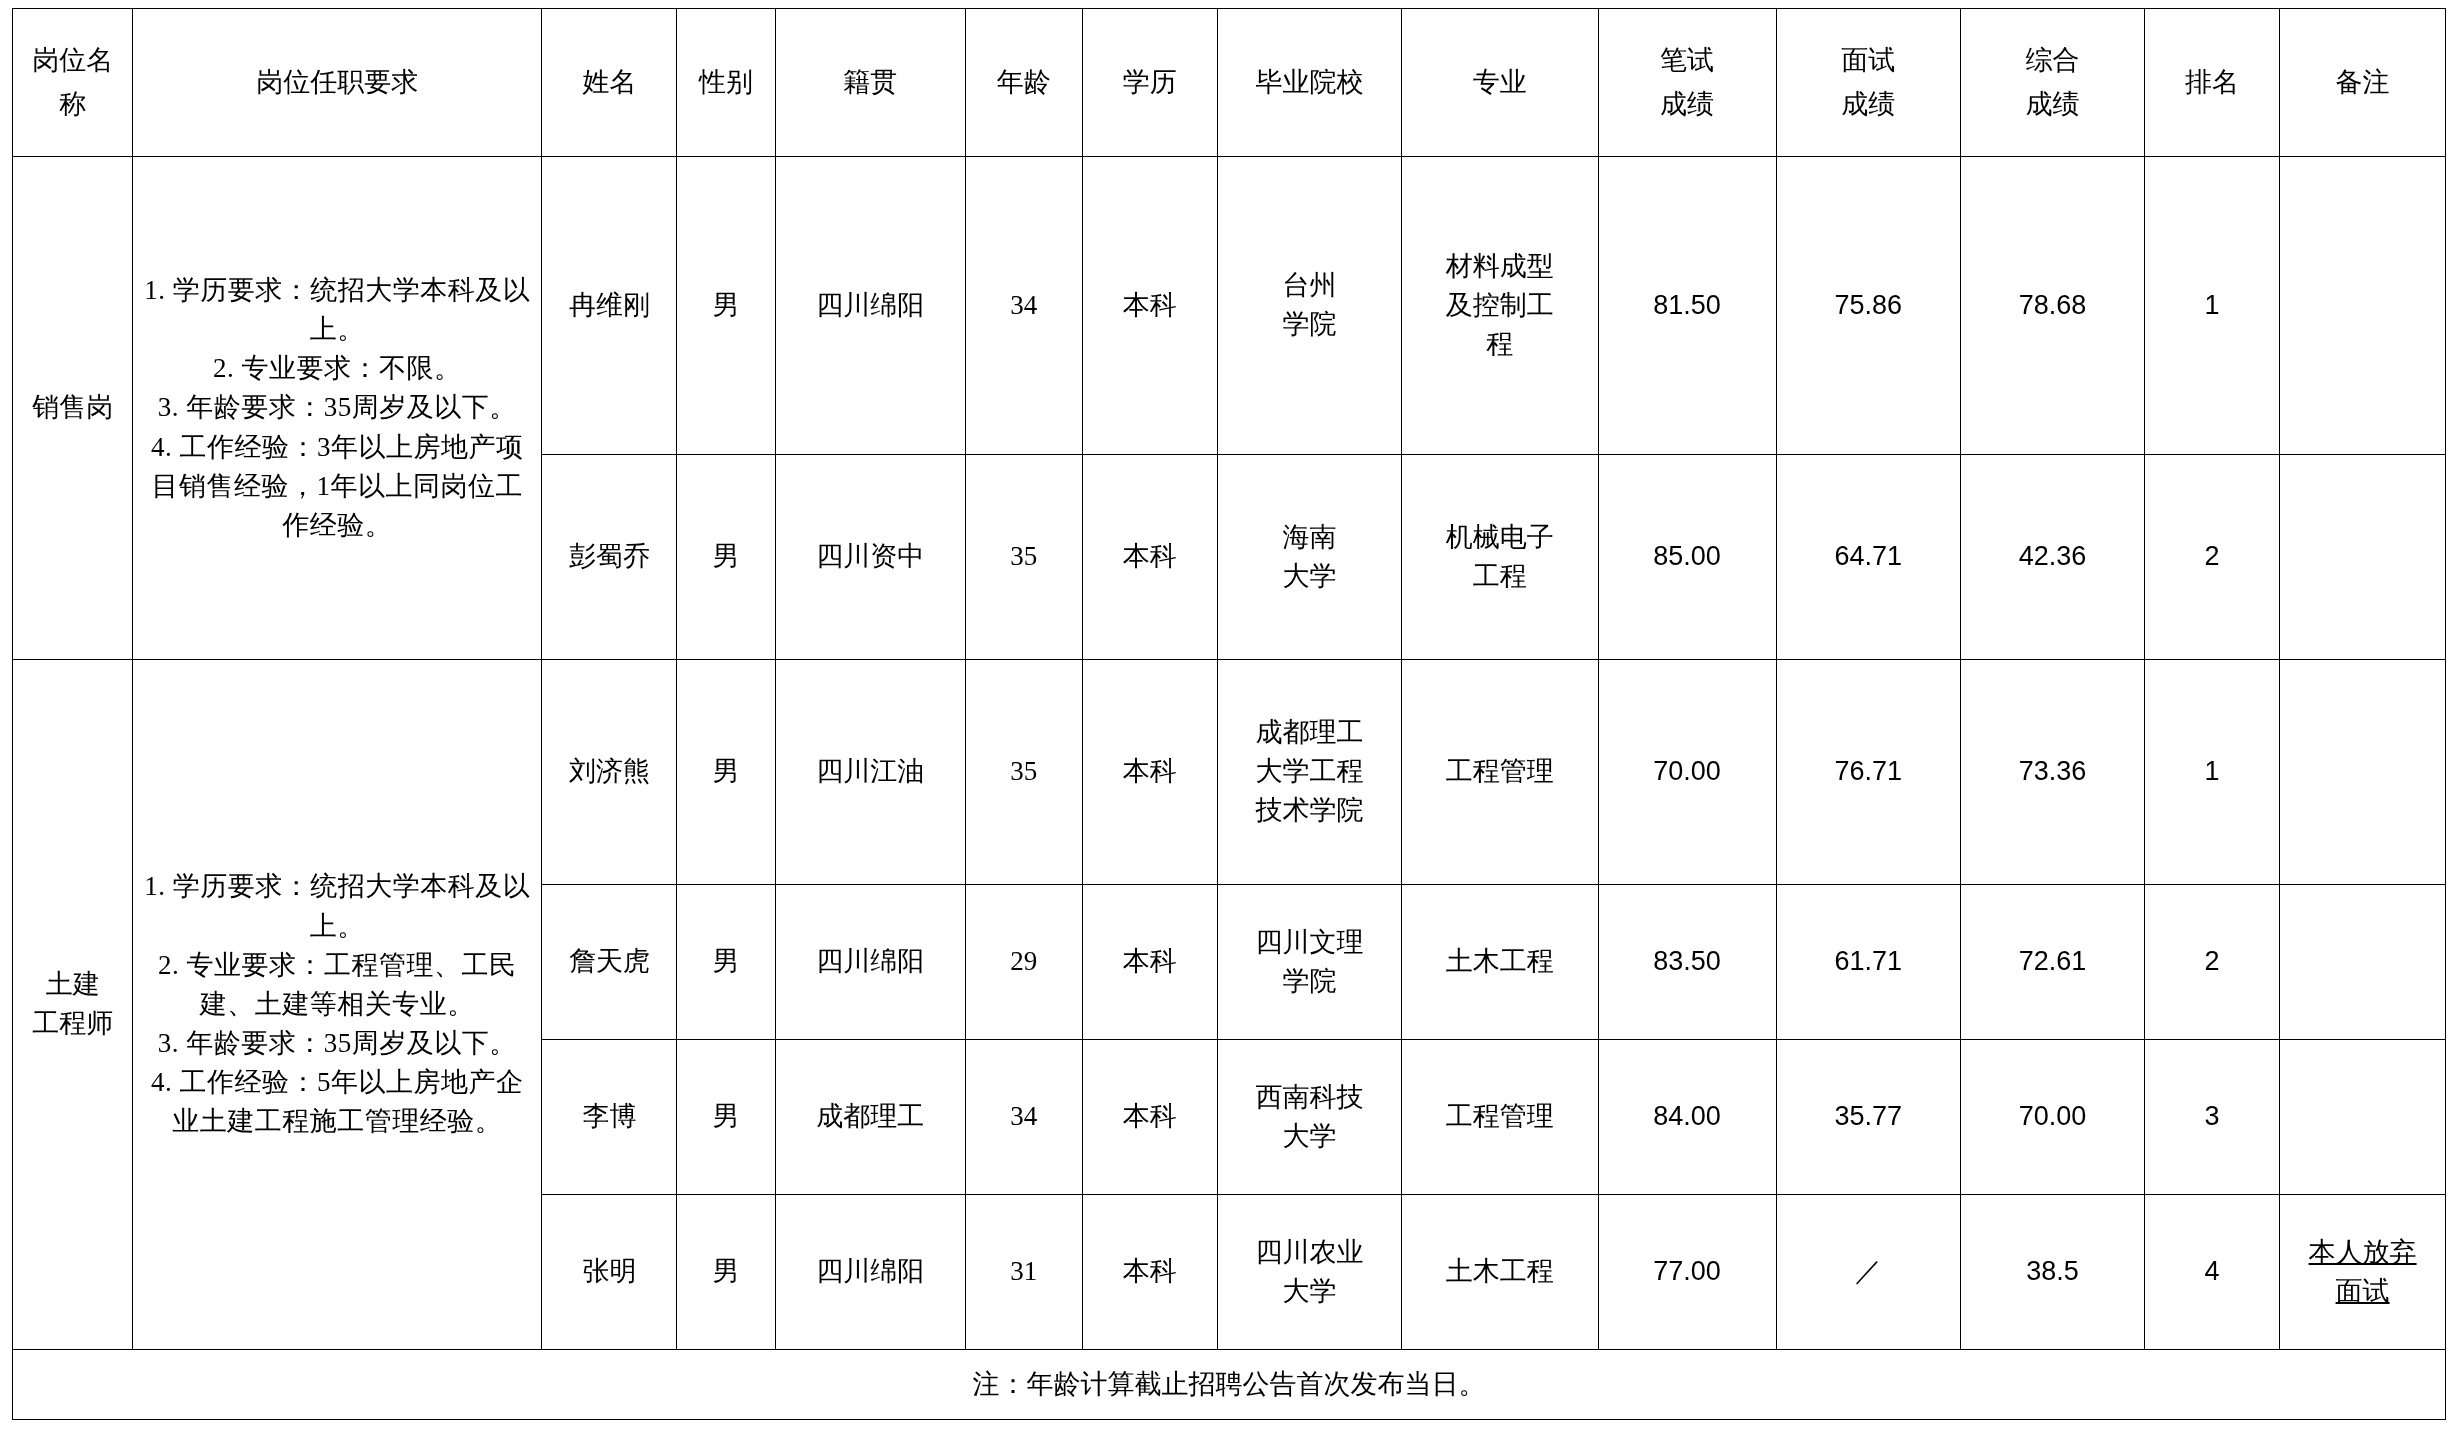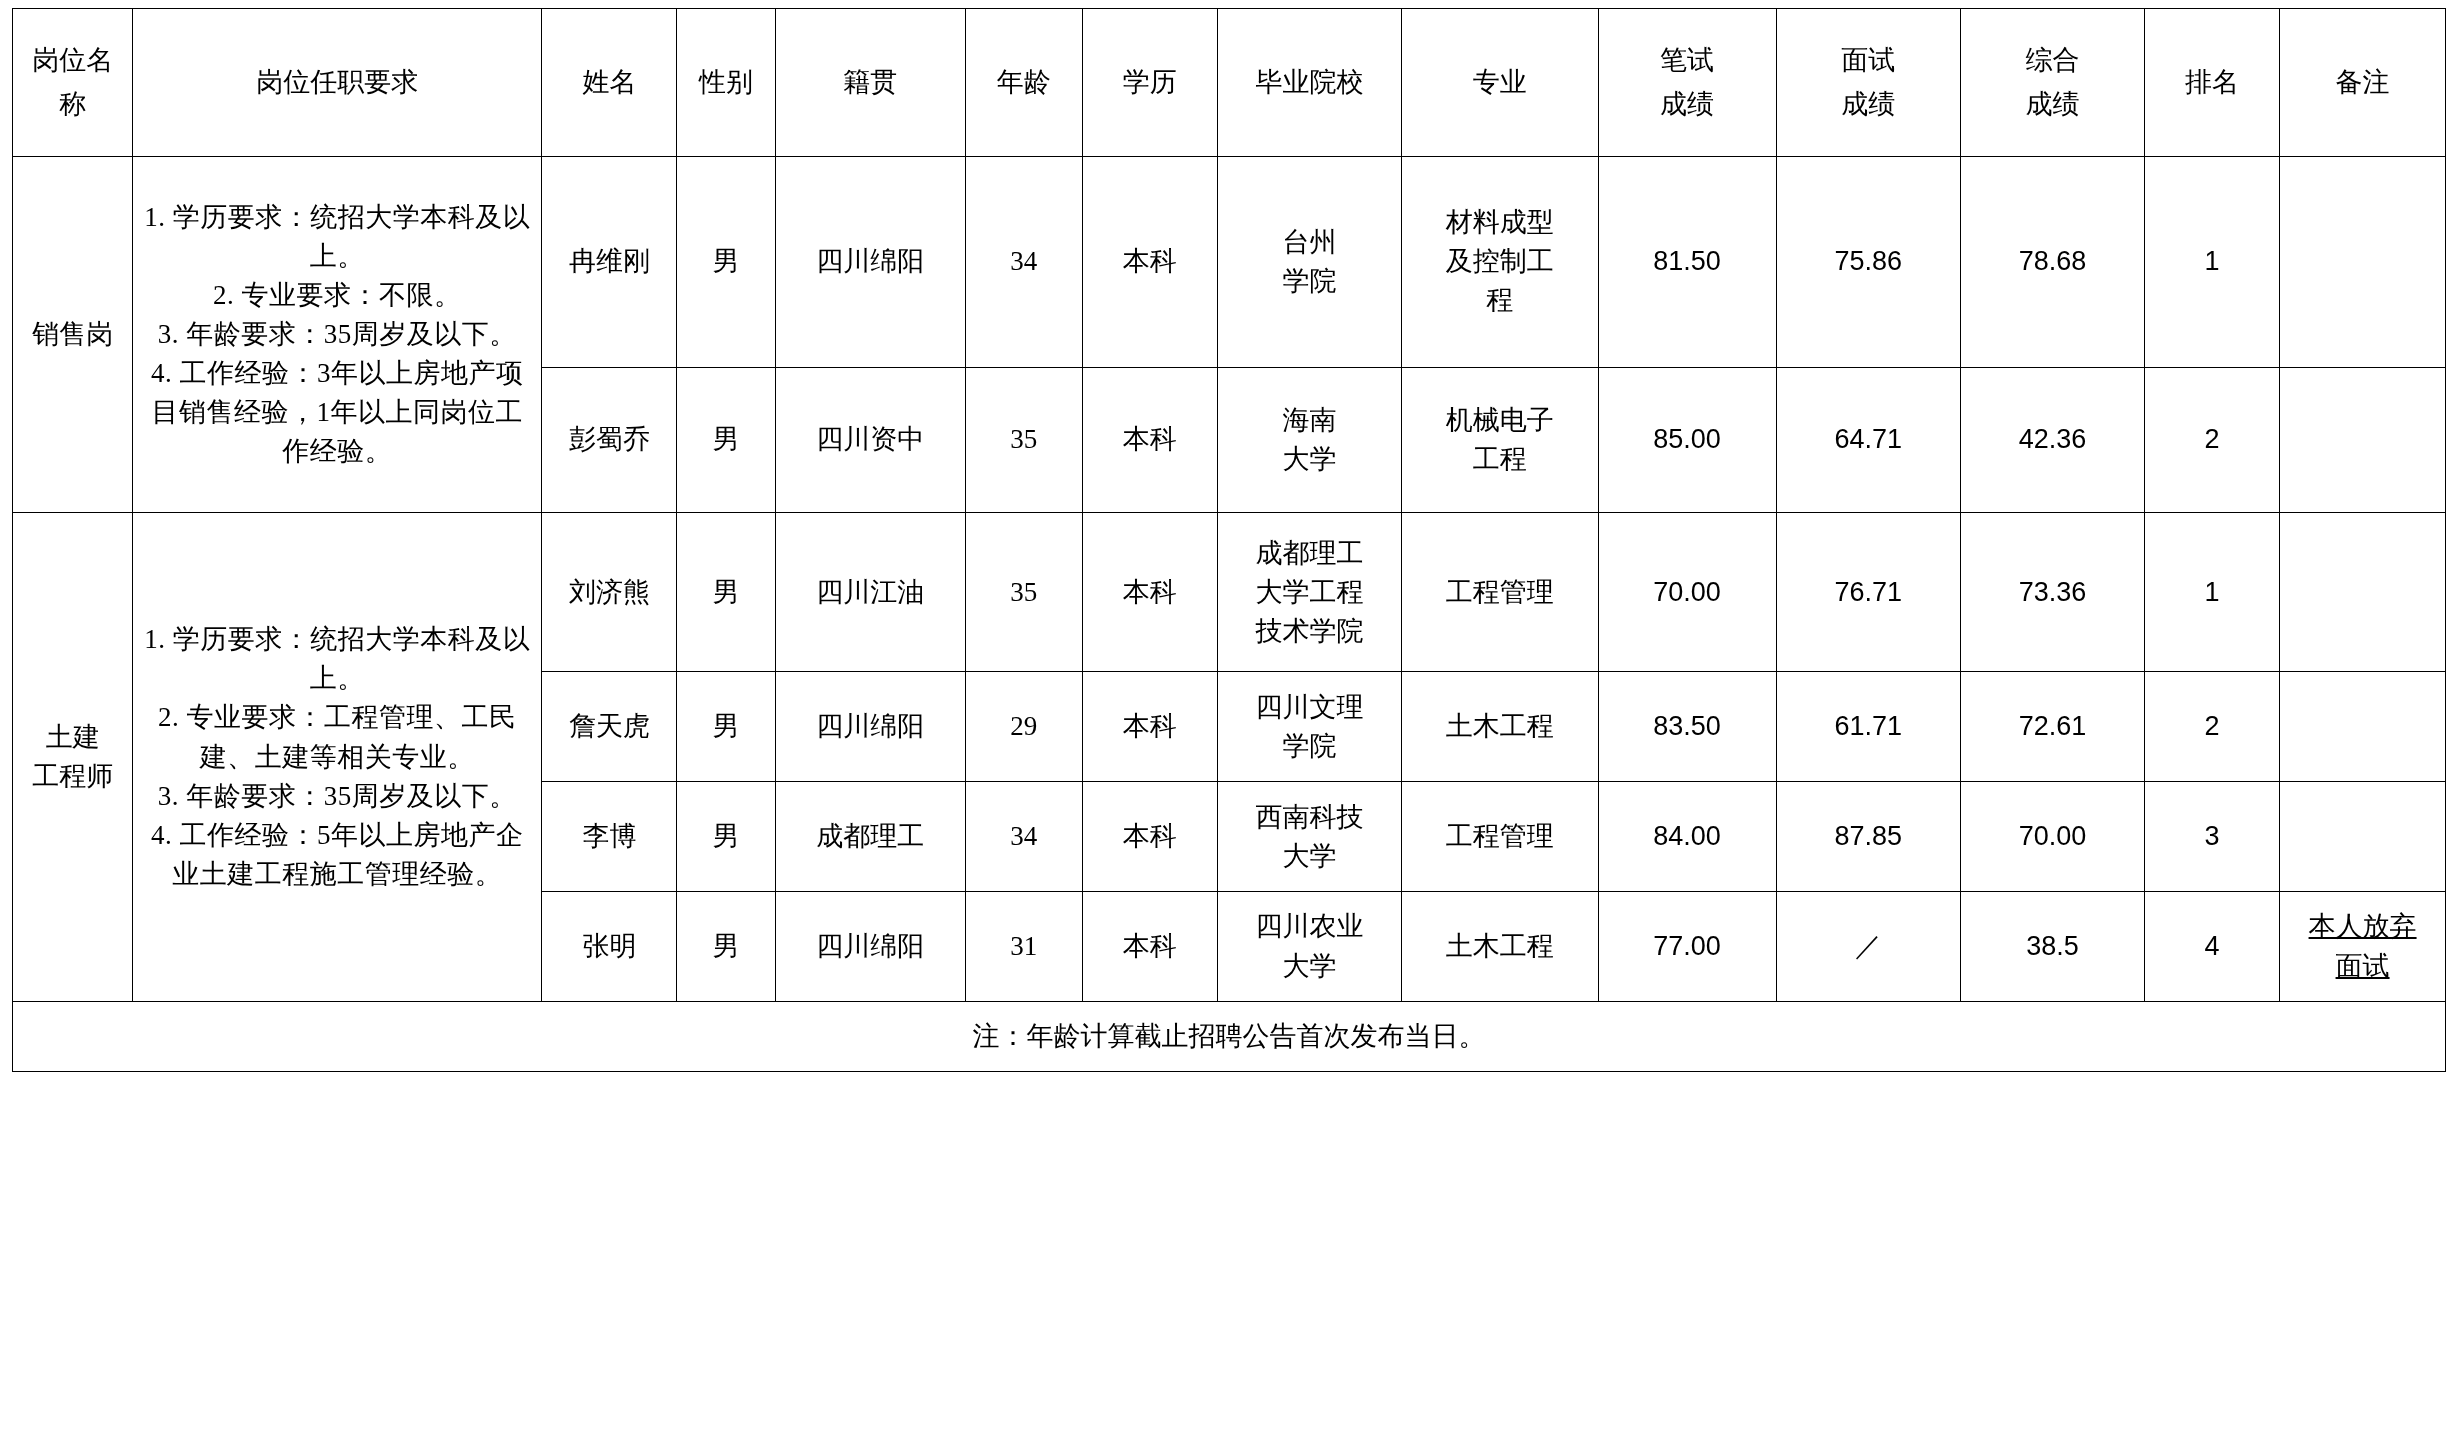--- a/index.html
+++ b/index.html
@@ -17,21 +17,21 @@
   .sheet {
     box-sizing: border-box;
     width: 2458px;
     height: 1431px;
     padding: 8px 12px 8px 12px;
   }
   table.main {
     border-collapse: collapse;
     table-layout: fixed;
     width: 2434px;
-    height: 1064px;
+    height: 1412px;
   }
   table.main td, table.main th {
     border: 1.5px solid #000000;
     text-align: center;
     vertical-align: middle;
     font-weight: normal;
     font-size: 27px;
     line-height: 1.45;
     padding: 4px 6px;
     box-sizing: border-box;
@@ -266,21 +266,21 @@
         <td class="age">34</td>
         <td class="edu">本科</td>
         <td class="school">
           <div>西南科技</div>
           <div>大学</div>
         </td>
         <td class="major">
           <div>工程管理</div>
         </td>
         <td class="score">84.00</td>
-        <td class="score">87.85</td>
+        <td class="score">35.77</td>
         <td class="score">70.00</td>
         <td class="rank">3</td>
         <td class="remark"></td>
       </tr>
 
       <tr>
         <td class="name">张明</td>
         <td class="sex">男</td>
         <td class="origin">四川绵阳</td>
         <td class="age">31</td>

